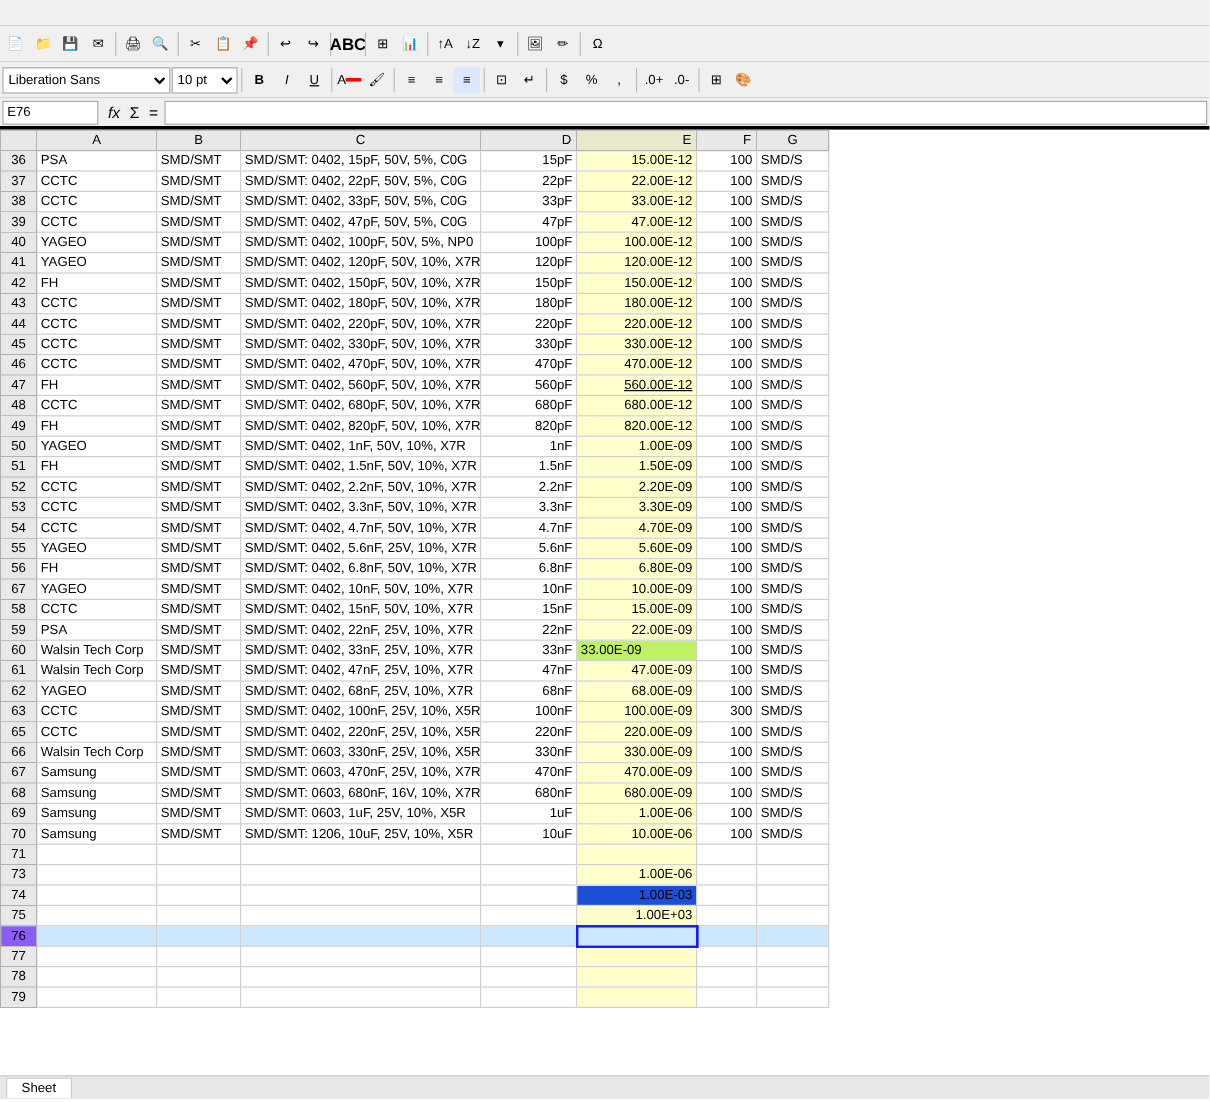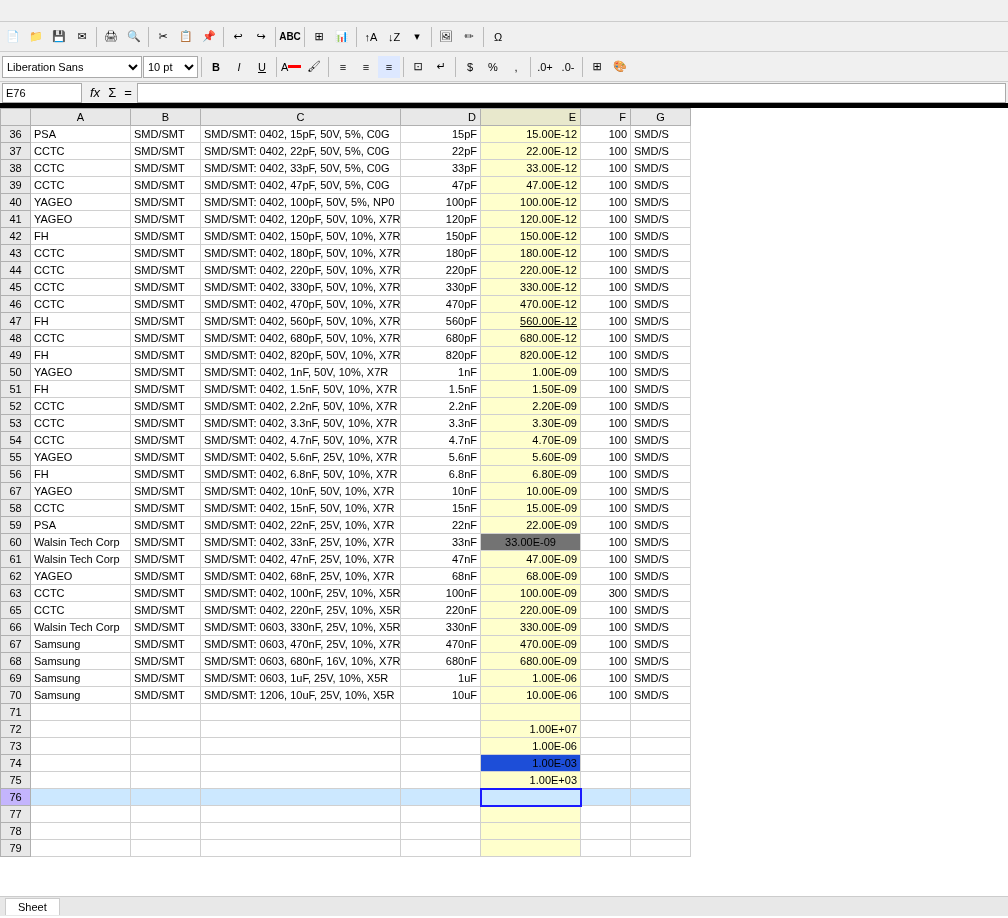--- a/index.html
+++ b/index.html
@@ -10,21 +10,21 @@
     .menu-item { padding: 2px 8px; font-size: 12px; cursor: pointer; }
     
     
     #toolbar1 { display: flex; align-items: center; background: #f0f0f0; border-bottom: 1px solid #ccc; height: 30px; padding: 2px; gap: 1px; }
     #toolbar2 { display: flex; align-items: center; background: #f0f0f0; border-bottom: 1px solid #ccc; height: 30px; padding: 2px; gap: 1px; }
     .tb-btn { width: 22px; height: 22px; border: 1px solid transparent; background: transparent; display: flex; align-items: center; justify-content: center; cursor: pointer; font-size: 11px; }
     .tb-sep { width: 1px; height: 20px; background: #bbb; margin: 0 2px; }
     .tb-select { height: 22px; font-size: 11px; border: 1px solid #aaa; background: white; }
     
     
-    #formulabar { display: flex; align-items: center; background: #f0f0f0; border-bottom: 5px solid #000000; height: 26px; padding: 2px; }
+    #formulabar { display: flex; align-items: center; background: #f0f0f0; border-bottom: 3px solid #000000; height: 26px; padding: 2px; }
     #cell-ref { width: 80px; height: 20px; border: 1px solid #aaa; font-size: 11px; padding: 1px 3px; margin-right: 3px; }
     #formula-fx { padding: 0 5px; font-style: italic; font-size: 13px; }
     #formula-sigma { padding: 0 3px; font-size: 13px; }
     #formula-eq { padding: 0 5px; font-size: 13px; }
     #formula-input { flex: 1; height: 20px; border: 1px solid #aaa; font-size: 11px; padding: 1px 3px; }
     
     
     #sheet-container { overflow: auto; height: calc(100vh - 130px); }
     table { border-collapse: collapse; font-size: 11px; }
     
@@ -40,21 +40,21 @@
     .col-d { min-width: 80px; max-width: 80px; text-align: right; }
     .col-e { min-width: 100px; max-width: 100px; text-align: right; background: #ffffcc; }
     .col-f { min-width: 50px; max-width: 50px; text-align: right; }
     .col-g { min-width: 60px; max-width: 60px; }
     
     
     #sheet-tabs { background: #e8e8e8; border-top: 1px solid #ccc; height: 20px; display: flex; align-items: center; padding-left: 5px; }
     .sheet-tab { padding: 2px 12px; border: 1px solid #ccc; background: white; font-size: 11px; cursor: pointer; border-bottom: none; }
     
     
-    .icon-text { font-size: 10px; font-weight: bold; }
+    .icon-text { font-size: 14px; font-weight: bold; }
   </style>
 </head>
 <body>
 
 <div id="menubar">
   <span class="menu-item"></span>
   <span class="menu-item"></span>
   <span class="menu-item"></span>
   <span class="menu-item"></span>
   <span class="menu-item"></span>
@@ -394,21 +394,21 @@
           <td style="text-align: right; background: rgb(255, 255, 204); min-width: 100px; max-width: 100px;">22.00E-09</td>
           <td class="col-f">100</td>
           <td class="col-g">SMD/S</td>
         </tr>
         <tr>
           <td class="row-header">60</td>
           <td class="col-a">Walsin Tech Corp</td>
           <td class="col-b">SMD/SMT</td>
           <td class="col-c">SMD/SMT: 0402, 33nF, 25V, 10%, X7R</td>
           <td class="col-d">33nF</td>
-          <td style="text-align: center; background: #737373; min-width: 100px; max-width: 100px;">33.00E-09</td>
+          <td style="text-align: left; background: #bef264; min-width: 100px; max-width: 100px;">33.00E-09</td>
           <td class="col-f">100</td>
           <td class="col-g">SMD/S</td>
         </tr>
         <tr>
           <td class="row-header">61</td>
           <td class="col-a">Walsin Tech Corp</td>
           <td class="col-b">SMD/SMT</td>
           <td class="col-c">SMD/SMT: 0402, 47nF, 25V, 10%, X7R</td>
           <td class="col-d">47nF</td>
           <td style="text-align: right; background: rgb(255, 255, 204); min-width: 100px; max-width: 100px;">47.00E-09</td>
@@ -499,30 +499,20 @@
           <td class="row-header">71</td>
           <td class="col-a"></td>
           <td class="col-b"></td>
           <td class="col-c"></td>
           <td class="col-d"></td>
           <td style="text-align: right; background: rgb(255, 255, 204); min-width: 100px; max-width: 100px;"></td>
           <td class="col-f"></td>
           <td class="col-g"></td>
         </tr>
         <tr>
-          <td class="row-header">72</td>
-          <td class="col-a"></td>
-          <td class="col-b"></td>
-          <td class="col-c"></td>
-          <td class="col-d"></td>
-          <td style="text-align: right; background: rgb(255, 255, 204); min-width: 100px; max-width: 100px;">1.00E+07</td>
-          <td class="col-f"></td>
-          <td class="col-g"></td>
-        </tr>
-        <tr>
           <td class="row-header">73</td>
           <td class="col-a"></td>
           <td class="col-b"></td>
           <td class="col-c"></td>
           <td class="col-d"></td>
           <td style="text-align: right; background: rgb(255, 255, 204); min-width: 100px; max-width: 100px;">1.00E-06</td>
           <td class="col-f"></td>
           <td class="col-g"></td>
         </tr>
         <tr>
@@ -539,21 +529,21 @@
           <td class="row-header">75</td>
           <td class="col-a"></td>
           <td class="col-b"></td>
           <td class="col-c"></td>
           <td class="col-d"></td>
           <td style="text-align: right; background: rgb(255, 255, 204); min-width: 100px; max-width: 100px;">1.00E+03</td>
           <td class="col-f"></td>
           <td class="col-g"></td>
         </tr>
         <tr style="background: rgb(204, 232, 255);">
-          <td class="row-header" style="background: #c4b5fd;">76</td>
+          <td class="row-header" style="background: #8b5cf6;">76</td>
           <td class="col-a"></td>
           <td class="col-b"></td>
           <td class="col-c"></td>
           <td class="col-d"></td>
           <td style="text-align: right; background: rgb(204, 232, 255); border: 2px solid rgb(26, 26, 255); outline: rgb(26, 26, 255) solid 1px; min-width: 100px; max-width: 100px;"></td>
           <td class="col-f"></td>
           <td class="col-g"></td>
         </tr>
         <tr>
           <td class="row-header">77</td>

